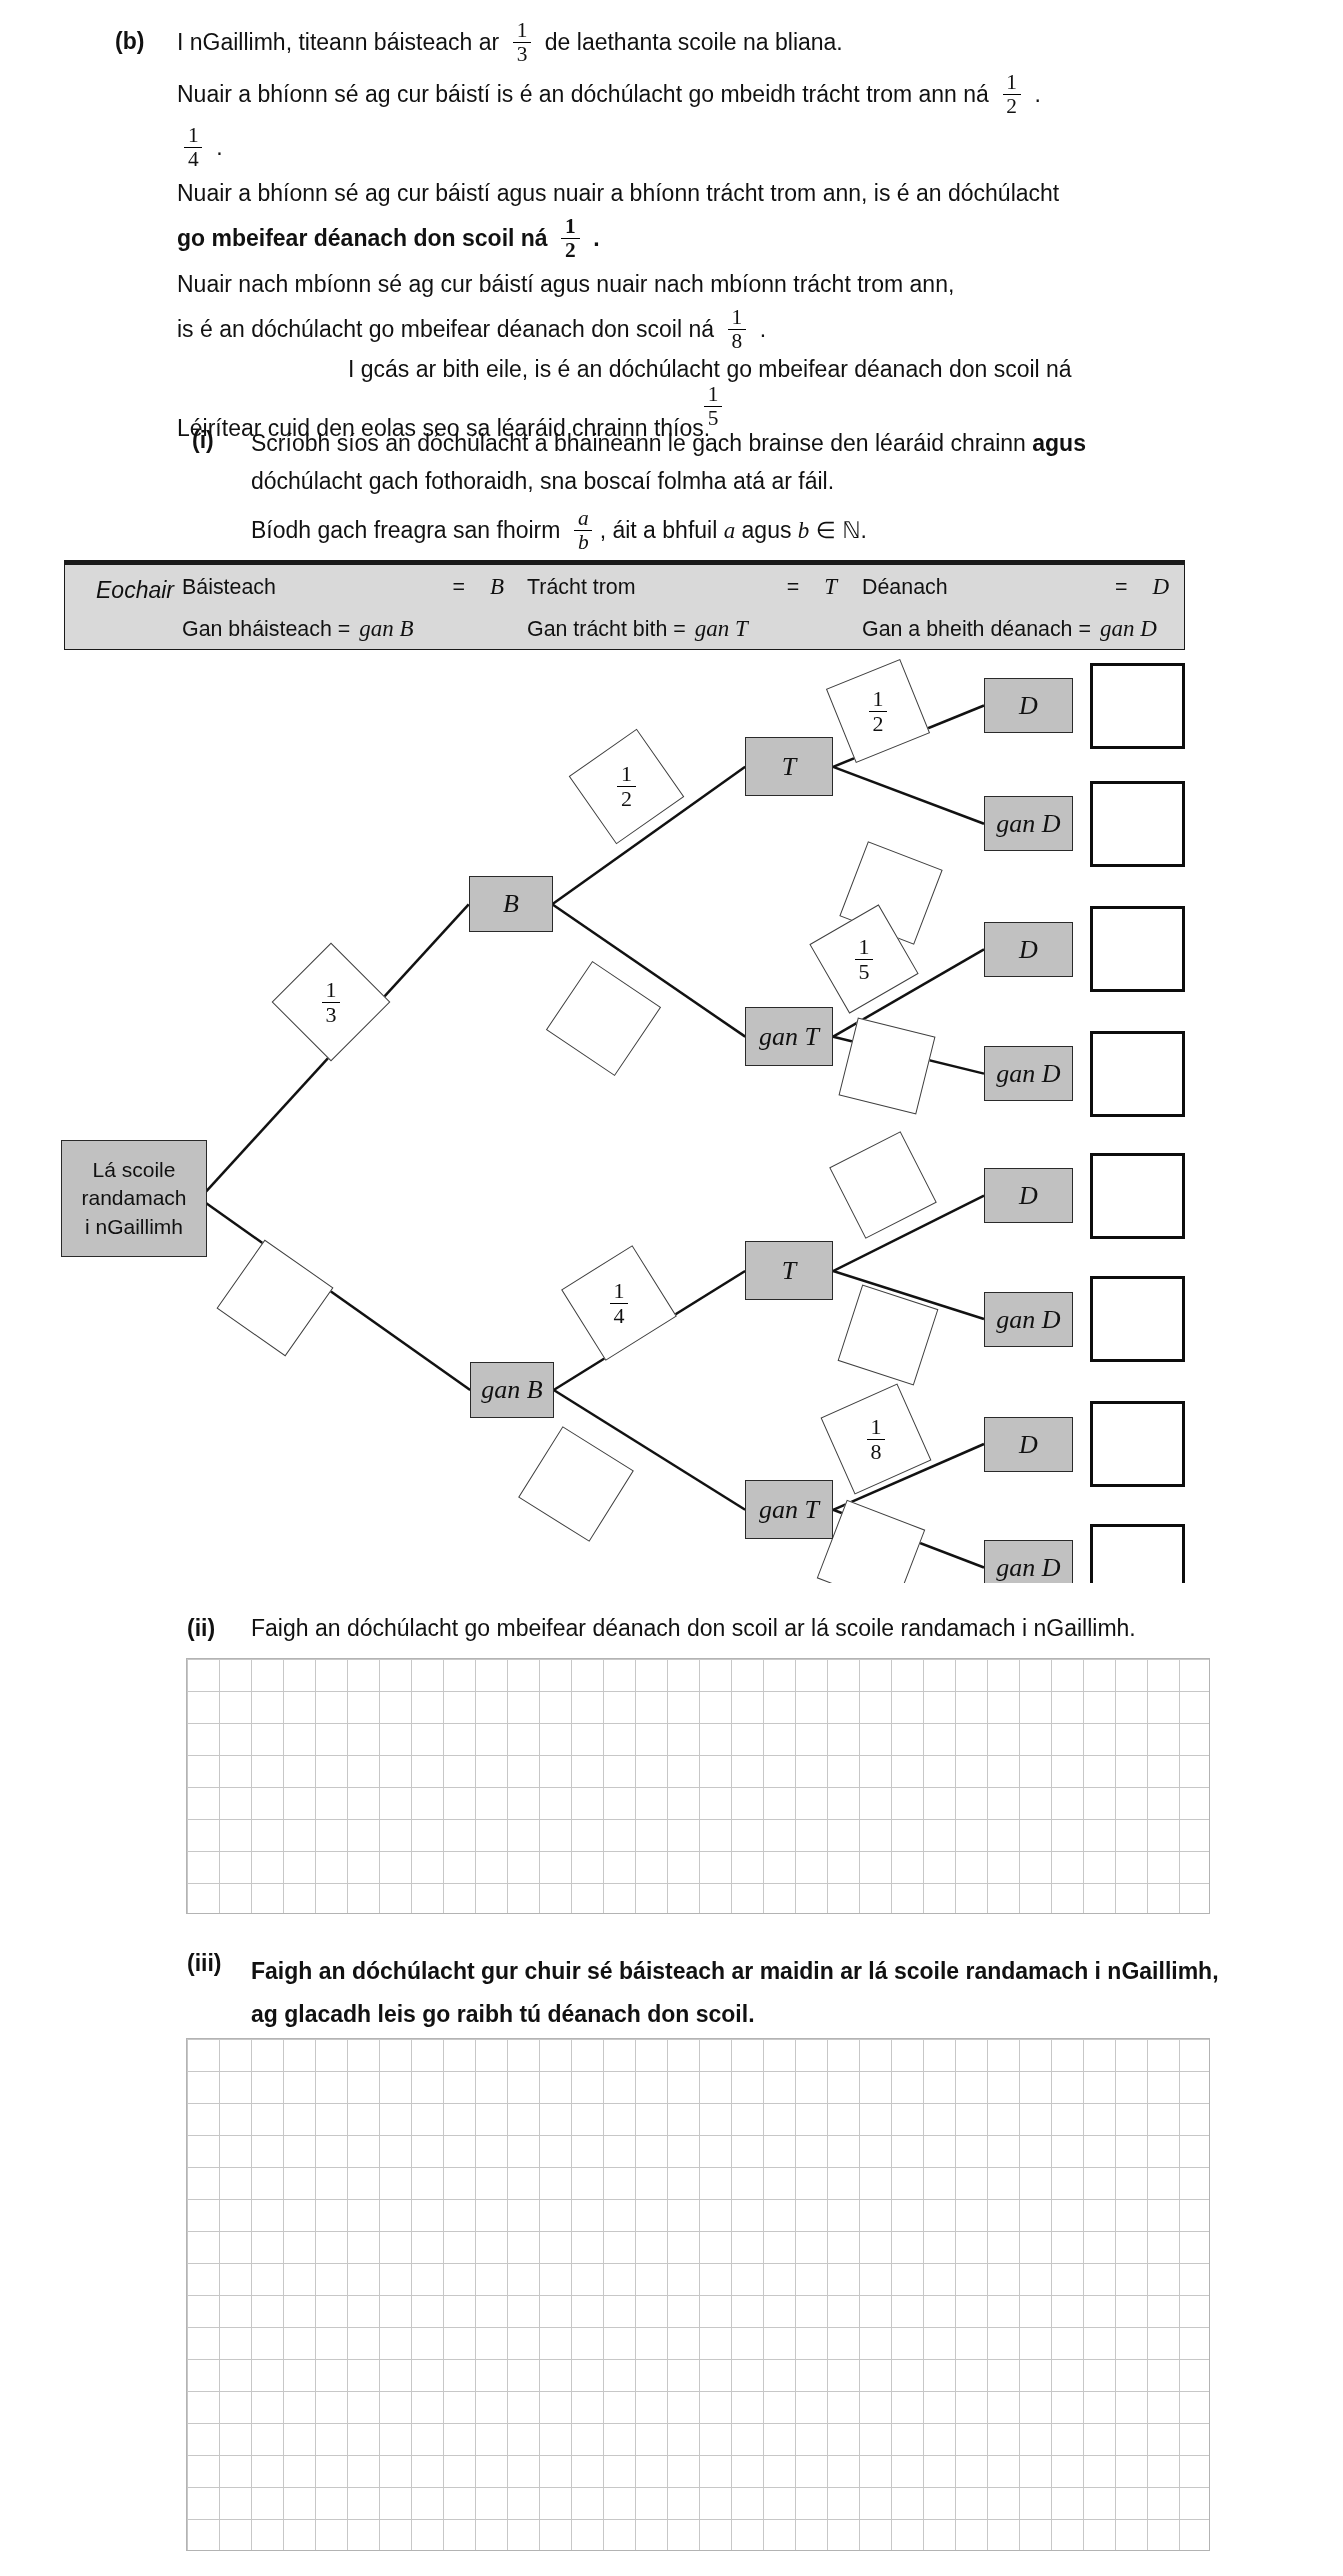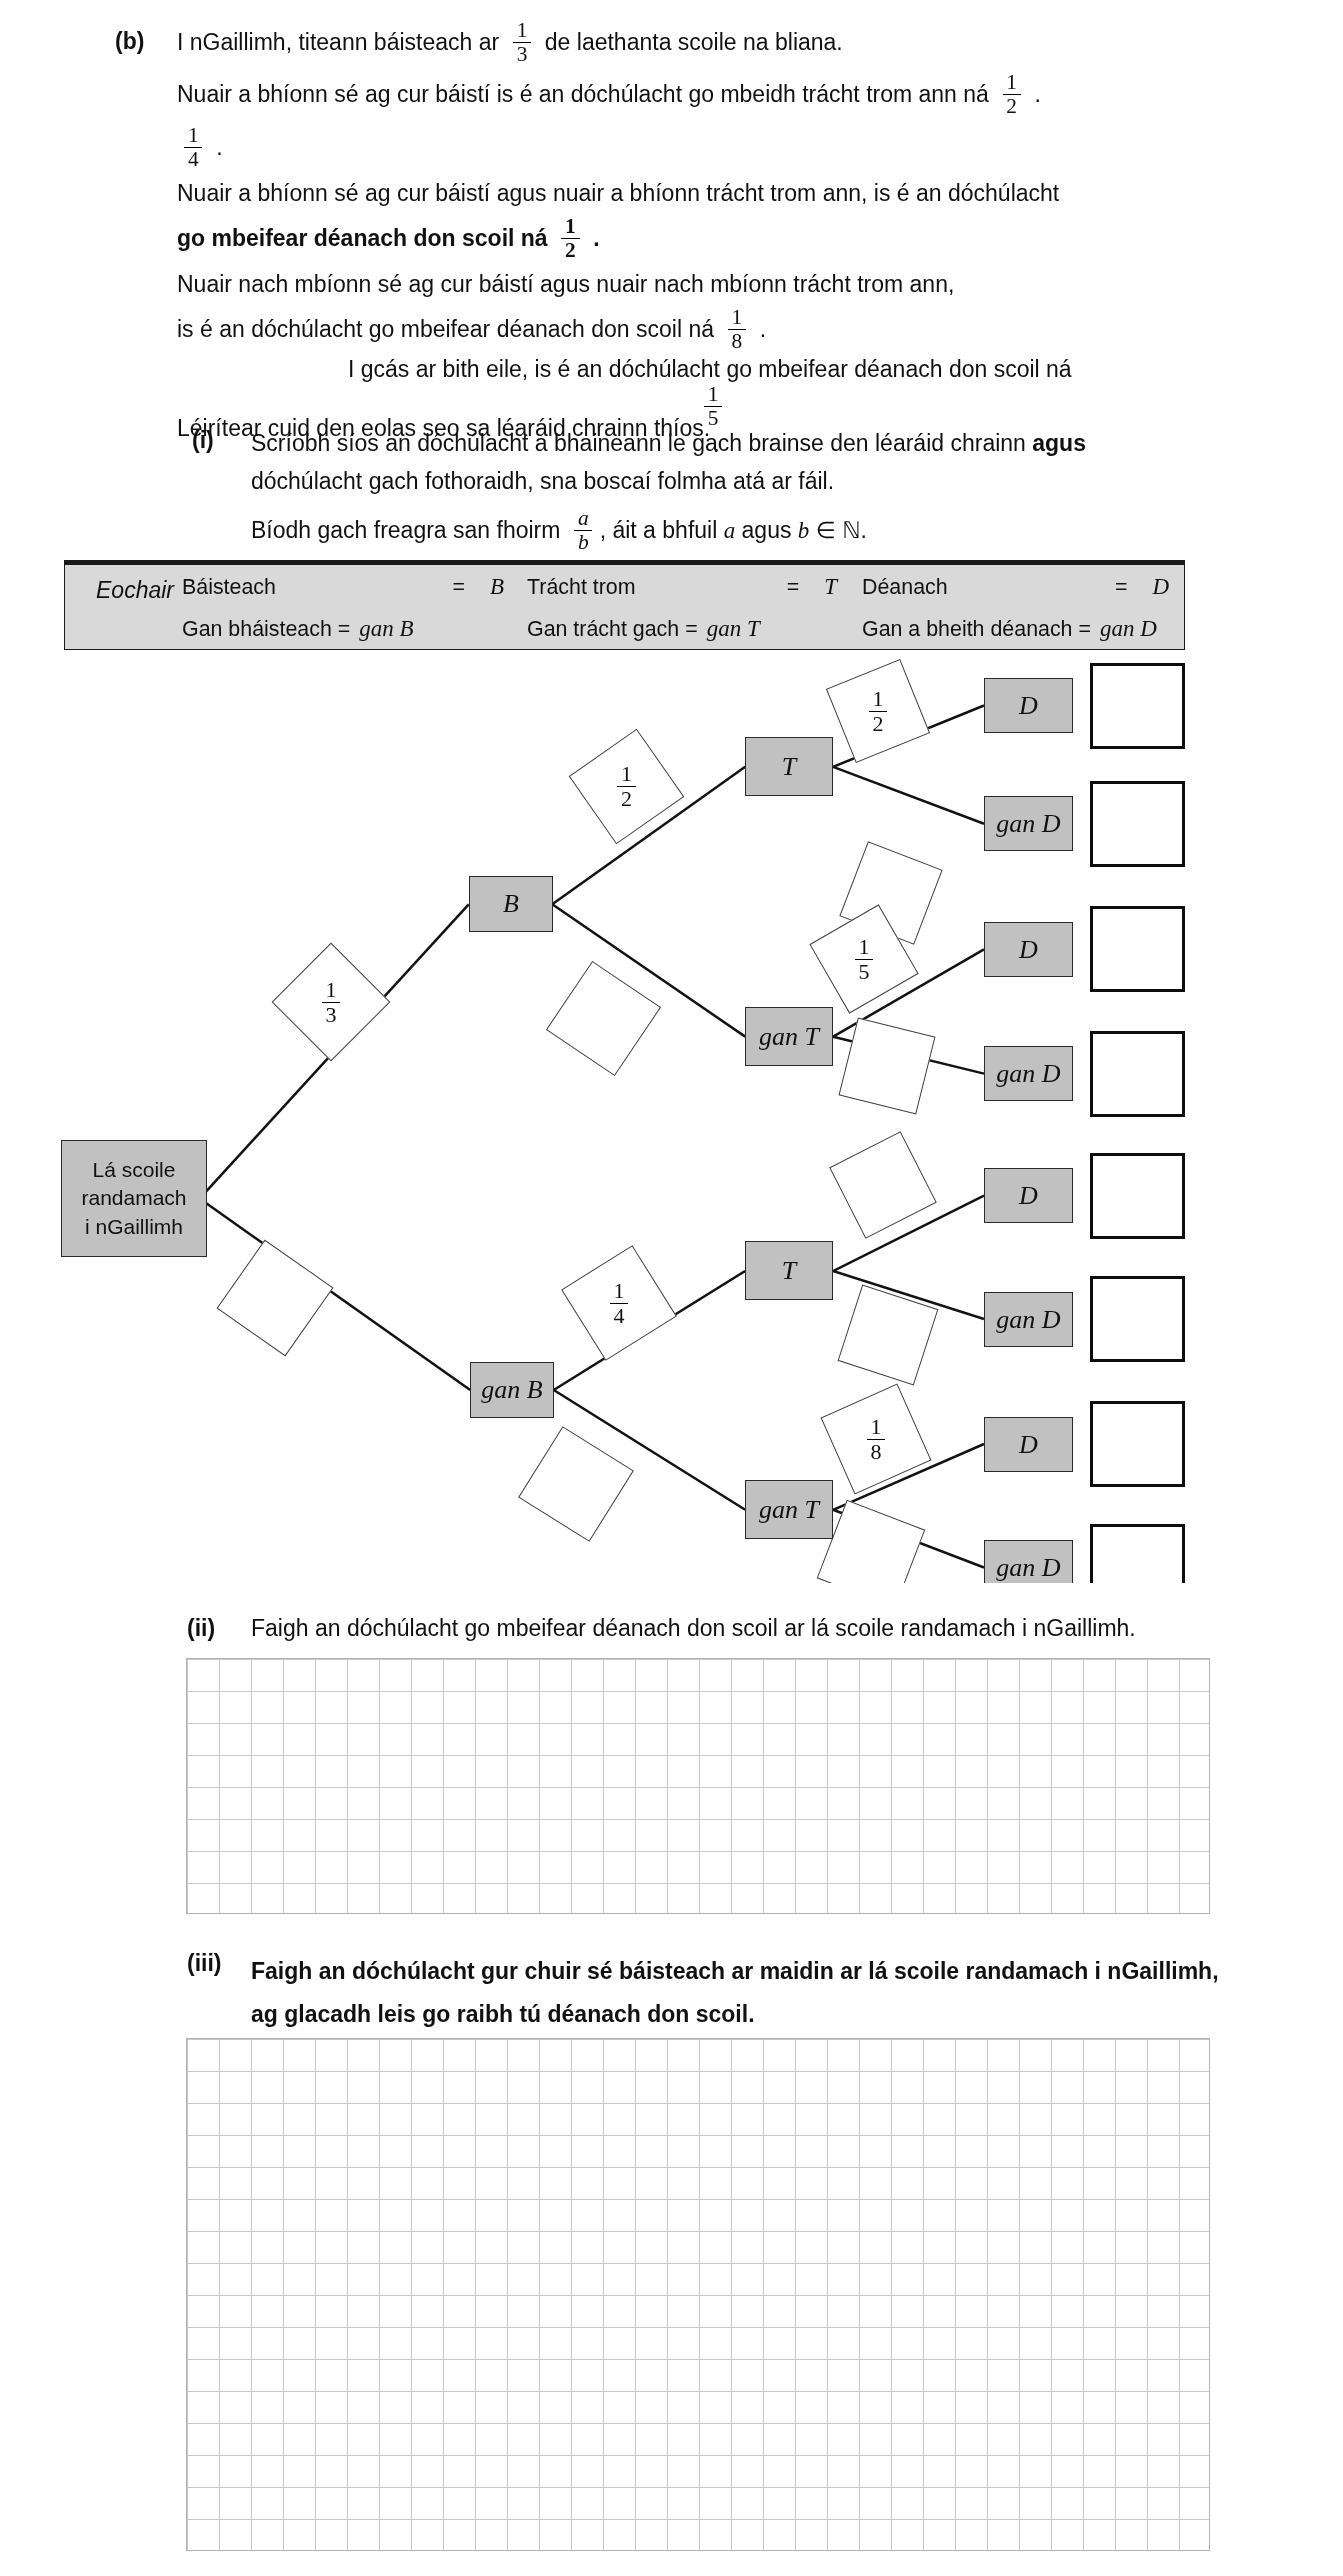--- a/index.html
+++ b/index.html
@@ -78,21 +78,21 @@
         <span class="ksym" style="margin-left:9px;">gan B</span>
       </div>
   </div>
   <div class="kcol" style="left:462px;top:9px;width:310px;">
     <div class="krow">
         <span class="kterm">Trácht trom</span>
         <span>=</span>
         <span class="ksym" style="margin-left:25px;">T</span>
       </div>
     <div class="krow">
-        <span>Gan trácht gach =</span>
+        <span>Gan trácht bith =</span>
         <span class="ksym" style="margin-left:9px;">gan T</span>
       </div>
   </div>
   <div class="kcol" style="left:797px;top:9px;width:307px;">
     <div class="krow">
         <span class="kterm">Déanach</span>
         <span>=</span>
         <span class="ksym" style="margin-left:25px;">D</span>
       </div>
     <div class="krow">

